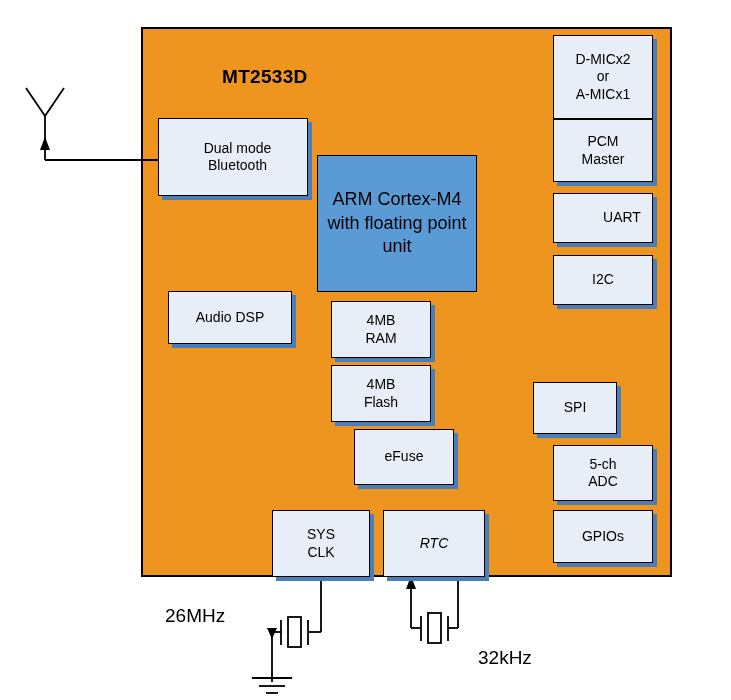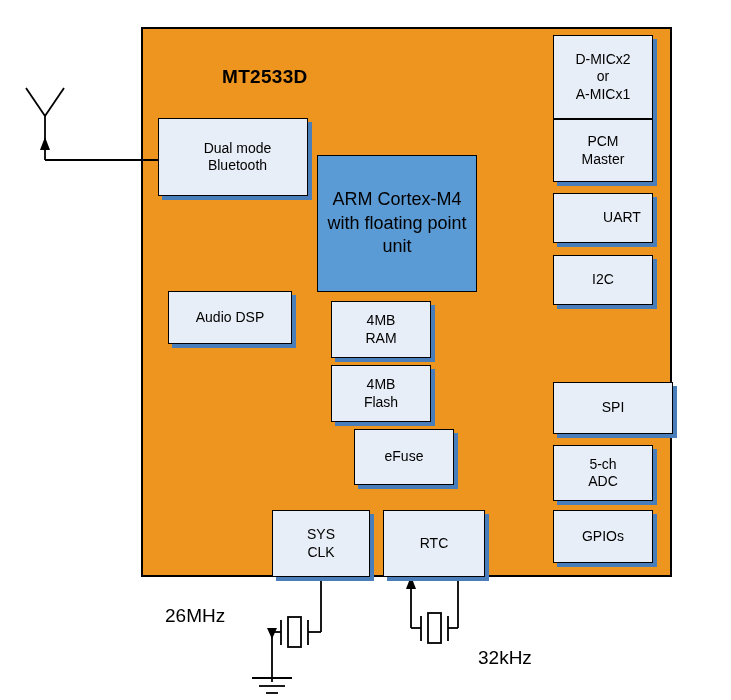--- a/index.html
+++ b/index.html
@@ -81,29 +81,29 @@
   
   #blk-bluetooth { left: 158px; top: 118px; width: 150px; height: 78px; padding-left: 9px; }
   #blk-cpu       { left: 317px; top: 155px; width: 160px; height: 137px; }
   #blk-audiodsp  { left: 168px; top: 291px; width: 124px; height: 53px; }
 
   #blk-ram       { left: 331px; top: 301px; width: 100px; height: 57px; }
   #blk-flash     { left: 331px; top: 365px; width: 100px; height: 57px; }
   #blk-efuse     { left: 331px; top: 429px; width: 100px; height: 56px; margin-left: 23px; }
 
   #blk-sysclk    { left: 272px; top: 510px; width: 98px; height: 67px; }
-  #blk-rtc       { left: 383px; top: 510px; width: 102px; height: 67px; }
+  #blk-rtc       { left: 383px; top: 510px; width: 102px; height: 67px; font-style: italic; }
 
   
   #blk-mic       { left: 553px; top: 35px;  width: 100px; height: 84px; }
   #blk-pcm       { left: 553px; top: 119px; width: 100px; height: 63px; }
   #blk-uart      { left: 553px; top: 193px; width: 100px; height: 50px; padding-left: 38px; }
   #blk-i2c       { left: 553px; top: 255px; width: 100px; height: 50px; }
   #blk-i2s       { left: 553px; top: 317px; width: 100px; height: 52px; }
-  #blk-spi       { left: 553px; top: 382px; width: 120px; height: 52px; }
+  #blk-spi       { left: 533px; top: 382px; width: 84px; height: 52px; }
   #blk-adc       { left: 553px; top: 445px; width: 100px; height: 56px; }
   #blk-gpios     { left: 553px; top: 510px; width: 100px; height: 53px; }
 
   
   .ext-label {
     position: absolute;
     font-size: 19px;
     color: #000000;
     white-space: nowrap;
   }

